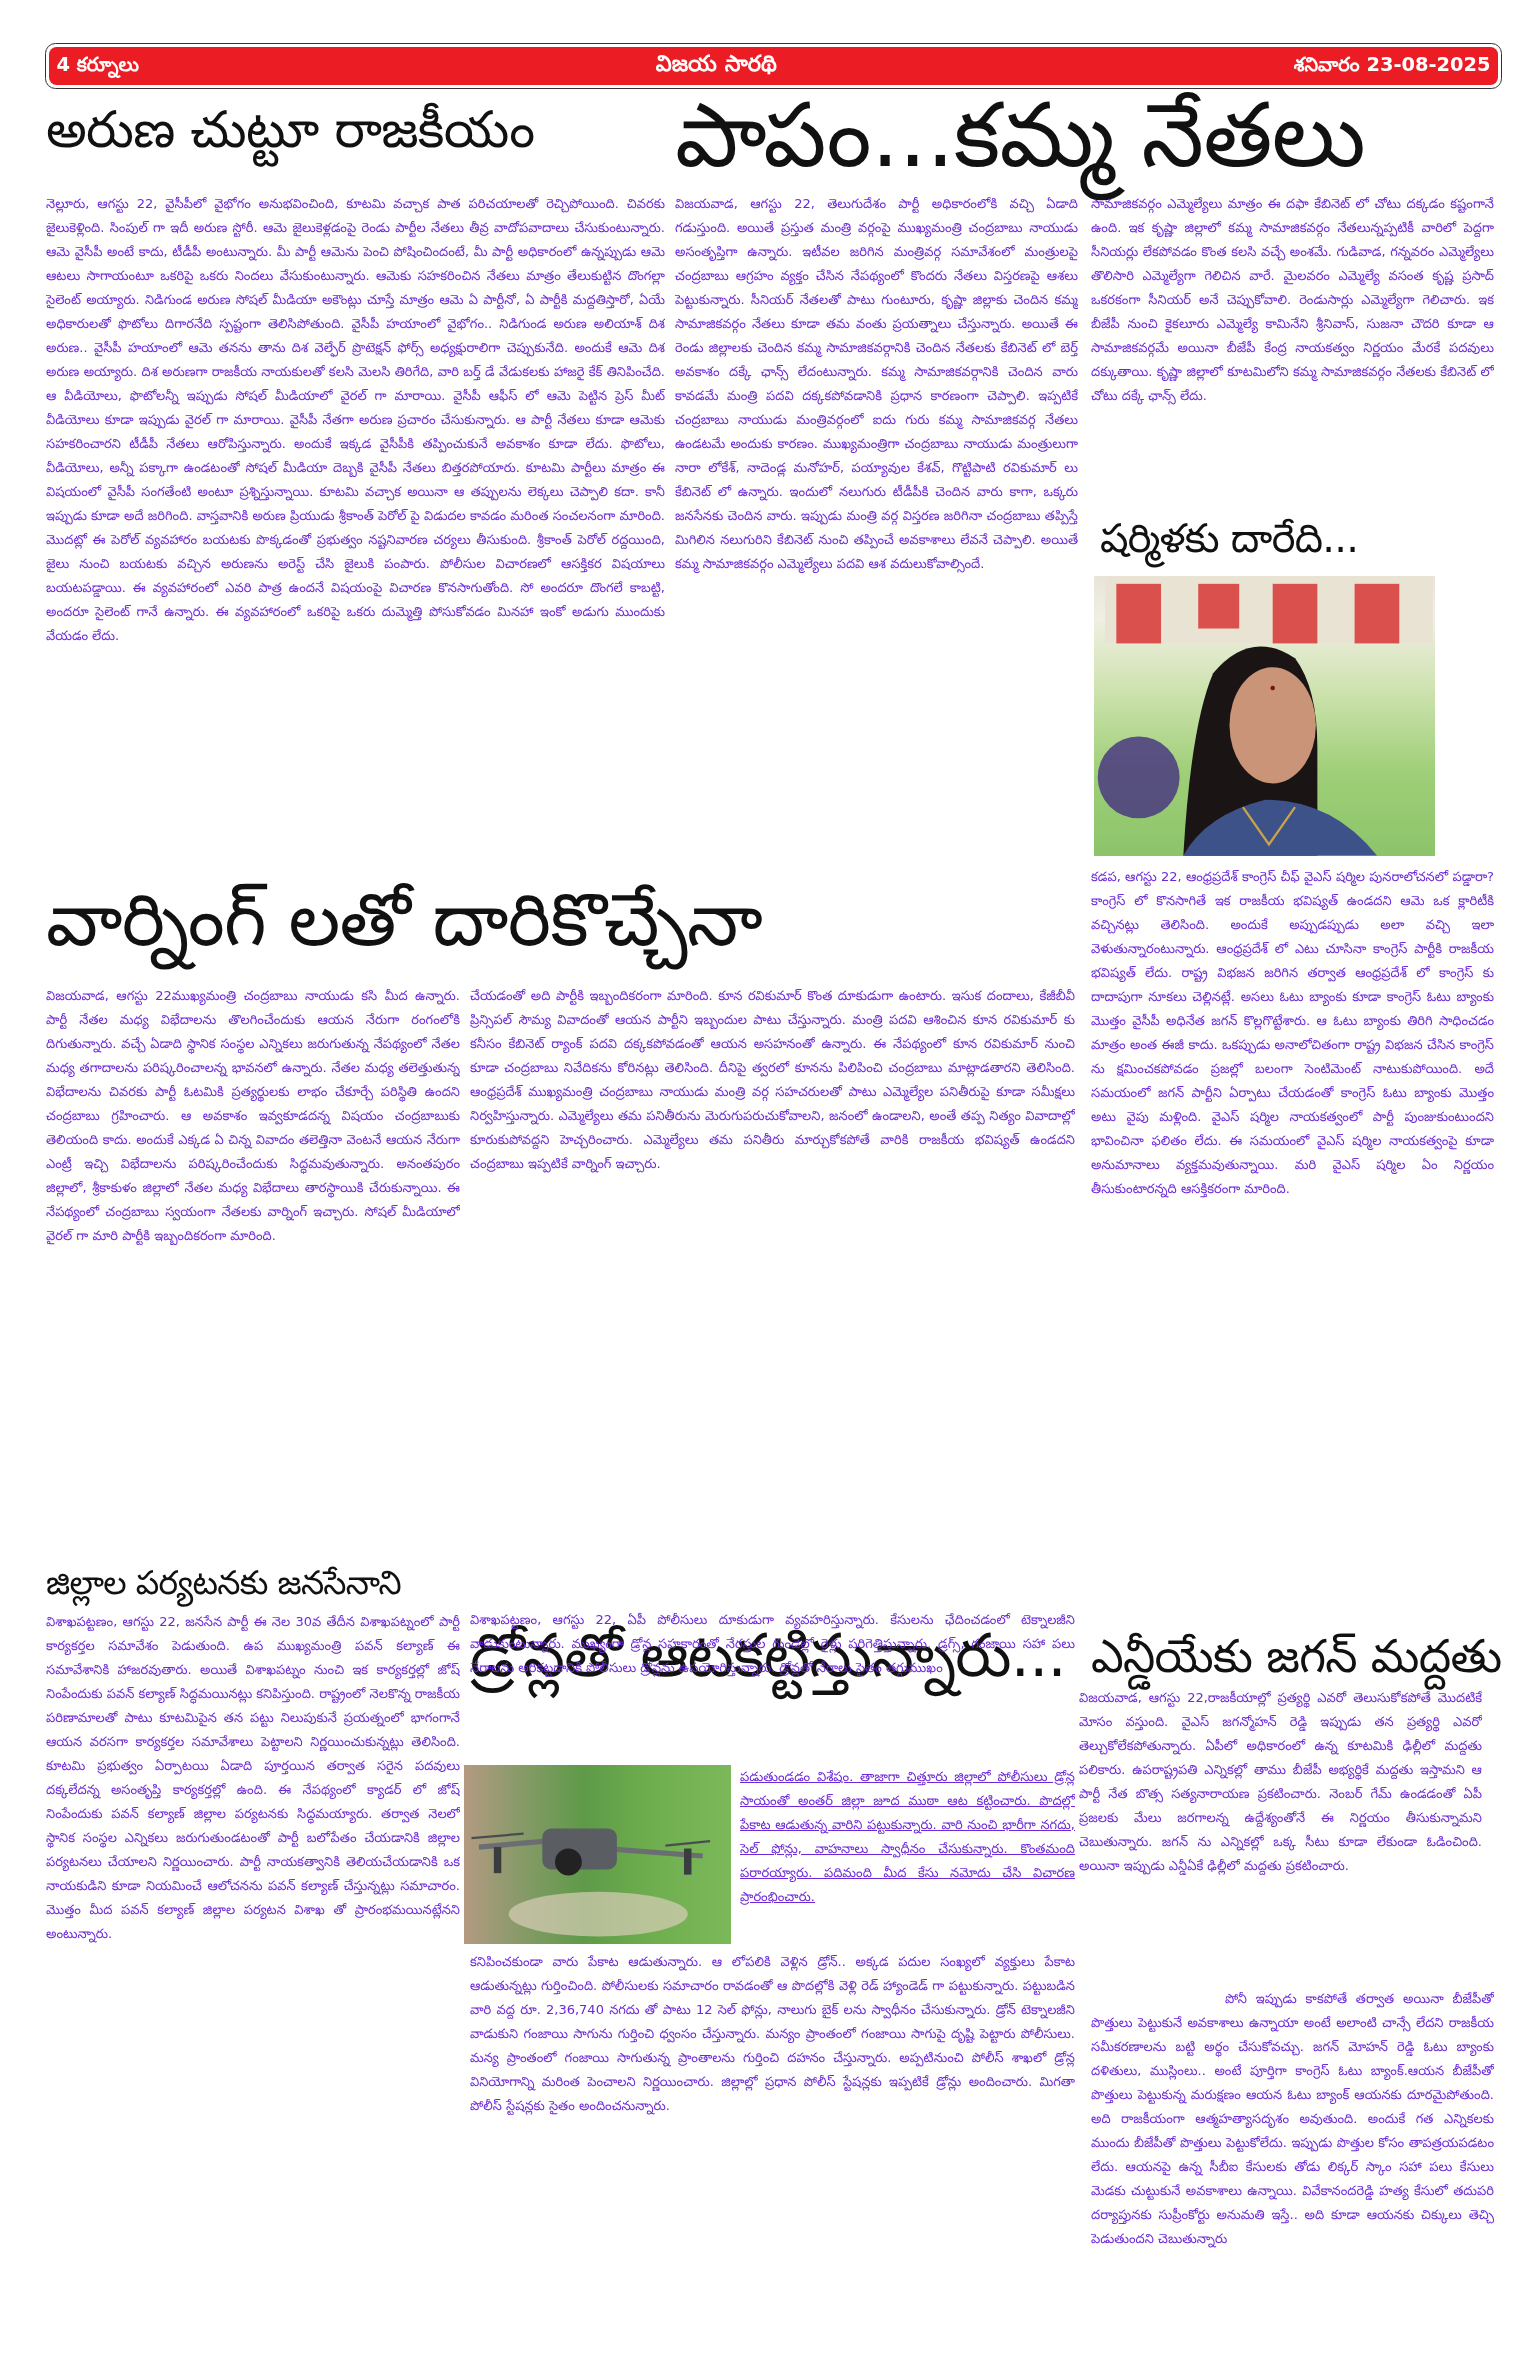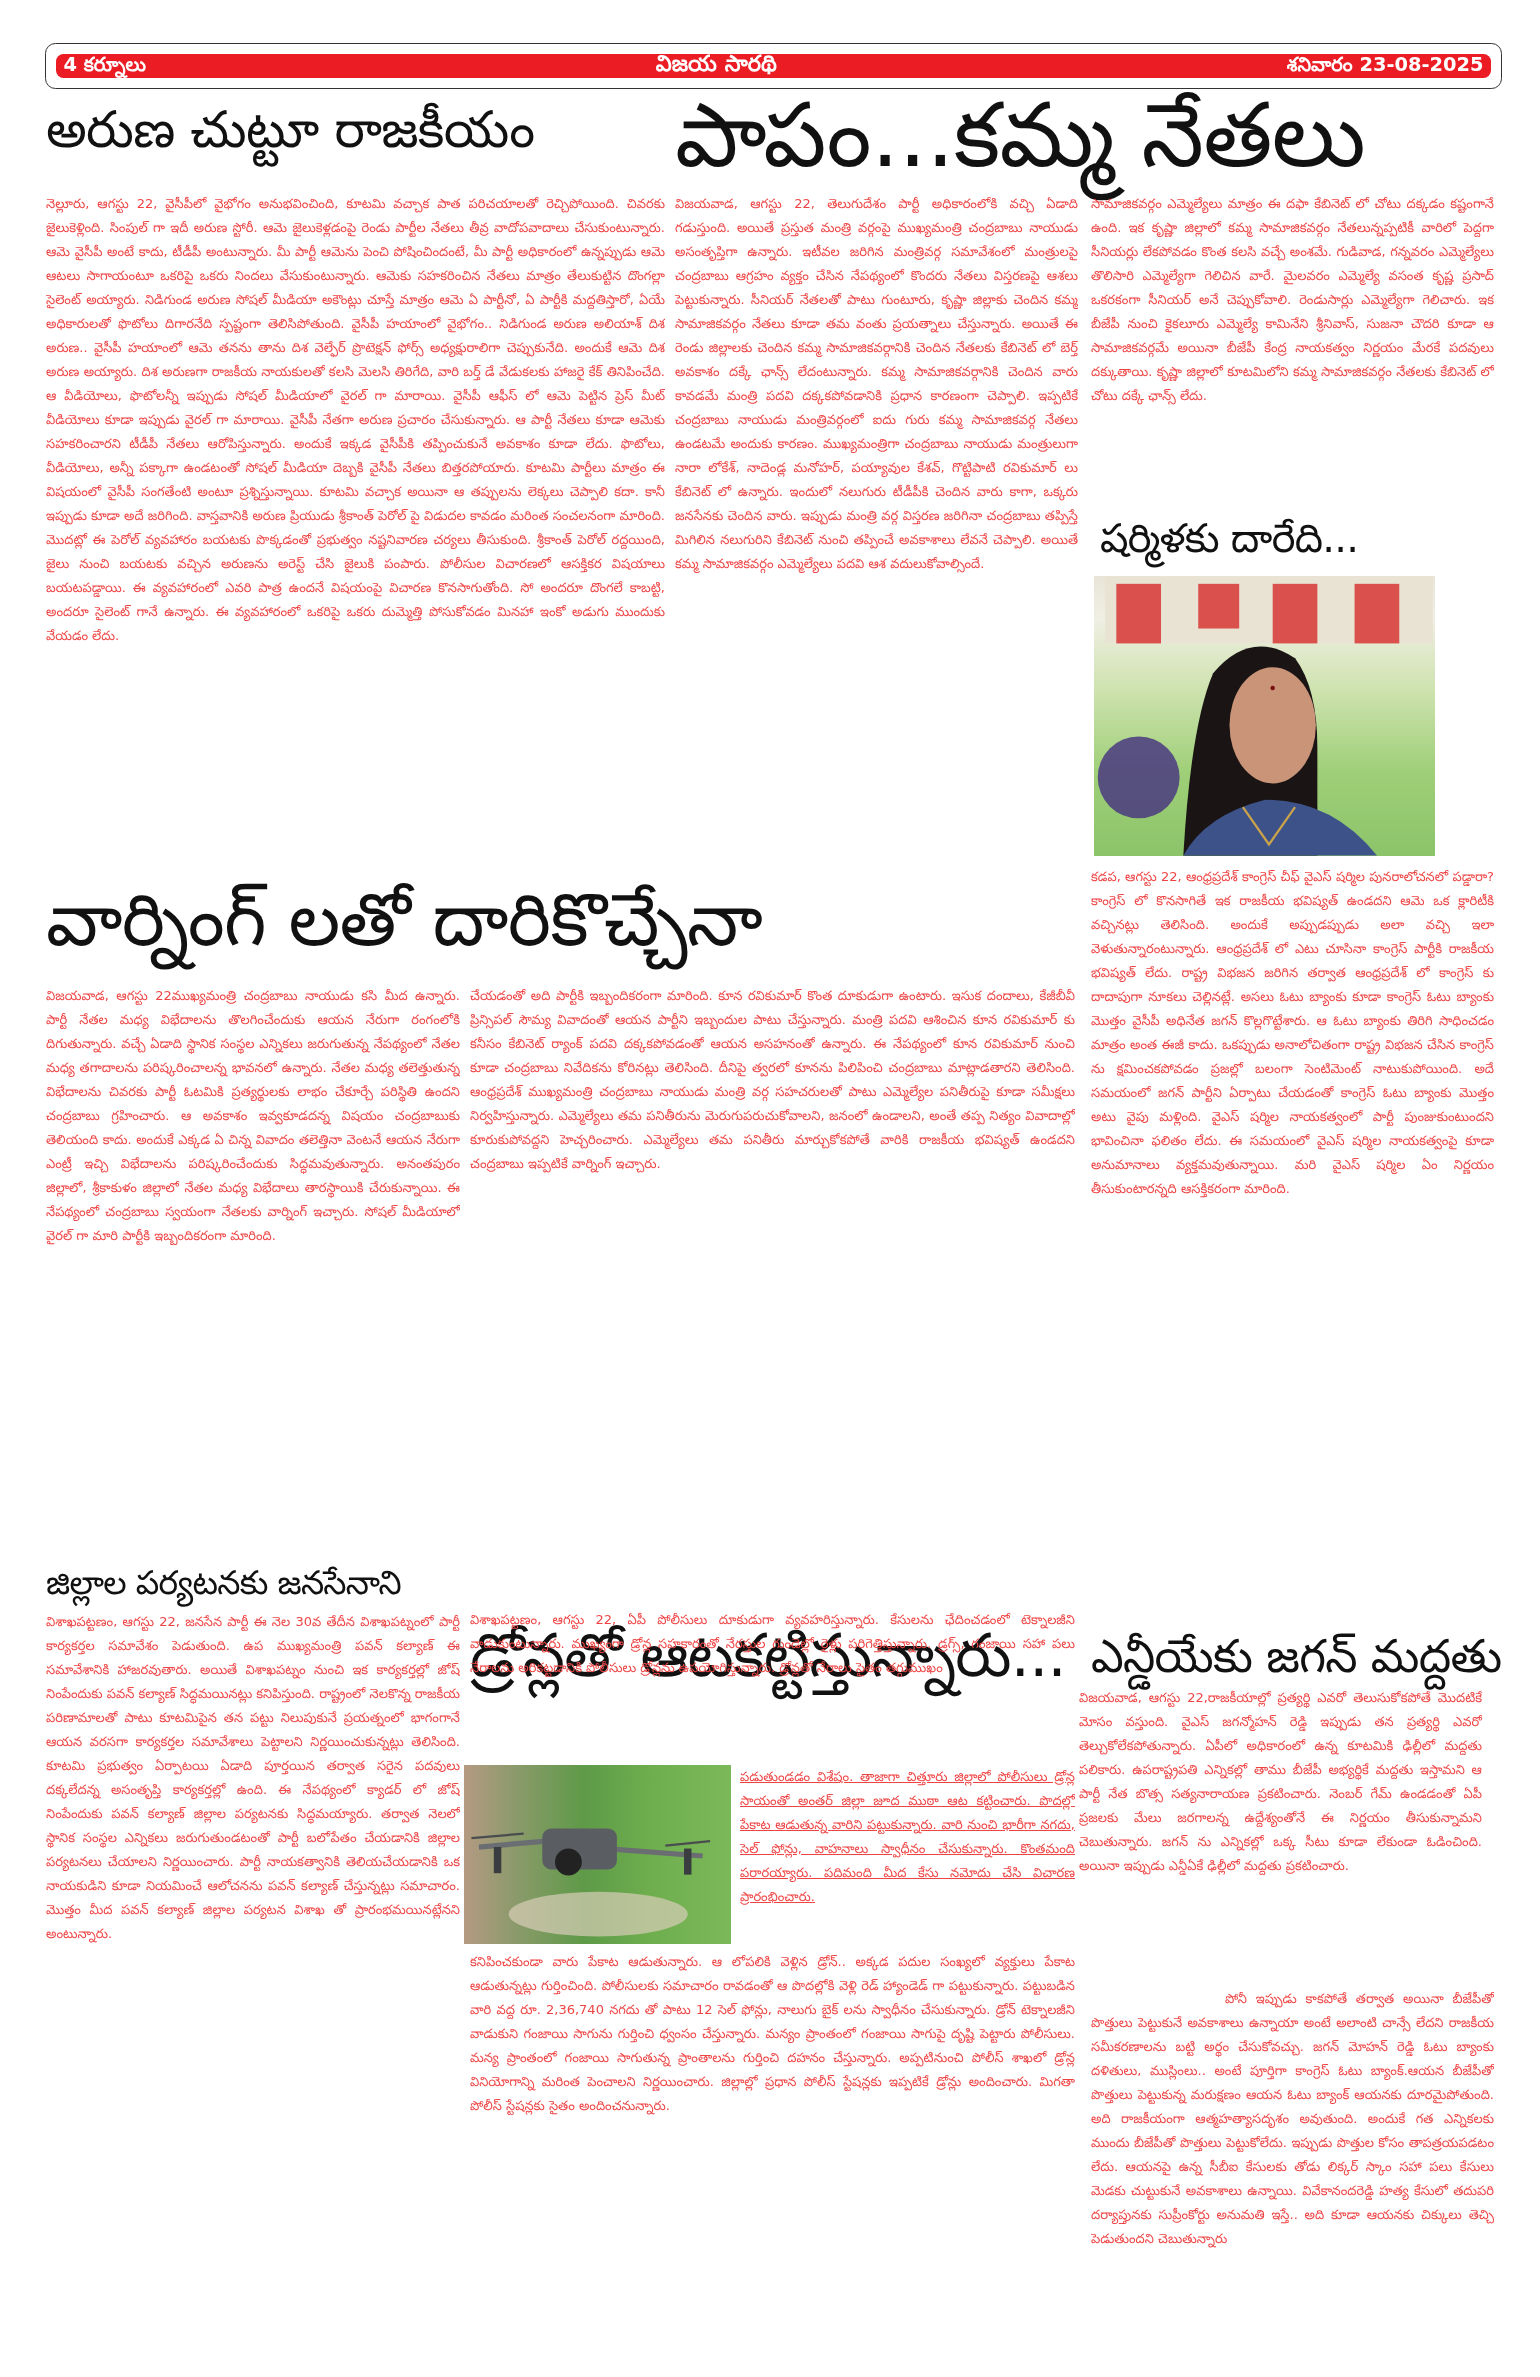--- a/index.html
+++ b/index.html
@@ -1,21 +1,21 @@
 <!DOCTYPE html>
 <html style="font-size:12px"><head>
 <meta charset="utf-8">
 <style>
   html,body{margin:0;padding:0;background:#fff;}
   body{width:1541px;height:2377px;position:relative;overflow:hidden;font-family:"DejaVu Sans",sans-serif;color:#222;}
-  .banner-wrap{position:absolute;left:45px;top:43px;width:1457px;height:46px;border:1.5px solid #333;border-radius:10.4px;padding:10px;box-sizing:border-box;}
+  .banner-wrap{position:absolute;left:45px;top:43px;width:1457px;height:46px;border:1.5px solid #333;border-radius:10.4px;padding:3px;box-sizing:border-box;}
   .banner{width:100%;height:100%;background:#ec1c24;border-radius:7.5px;display:flex;align-items:center;justify-content:space-between;padding:0 7.5px;box-sizing:border-box;color:#fff;font-weight:bold;font-size:19.4px;}
   .banner .mid{font-size:22.4px;}
   .hl{position:absolute;font-family:"DejaVu Sans",sans-serif;font-weight:400;color:#111;white-space:nowrap;line-height:1;letter-spacing:-0.7px;}
-  .col{position:absolute;font-size:13px;line-height:24px;text-align:justify;color:#ef4444;overflow:hidden;}
+  .col{position:absolute;font-size:13px;line-height:24px;text-align:justify;color:#6d28d9;overflow:hidden;}
   .col p{margin:0;}
   .photo{position:absolute;overflow:hidden;}
 </style>
 </head>
 <body>
 
 <div class="banner-wrap">
   <div class="banner">
     <span>4 కర్నూలు</span>
     <span class="mid">విజయ సారథి</span>

